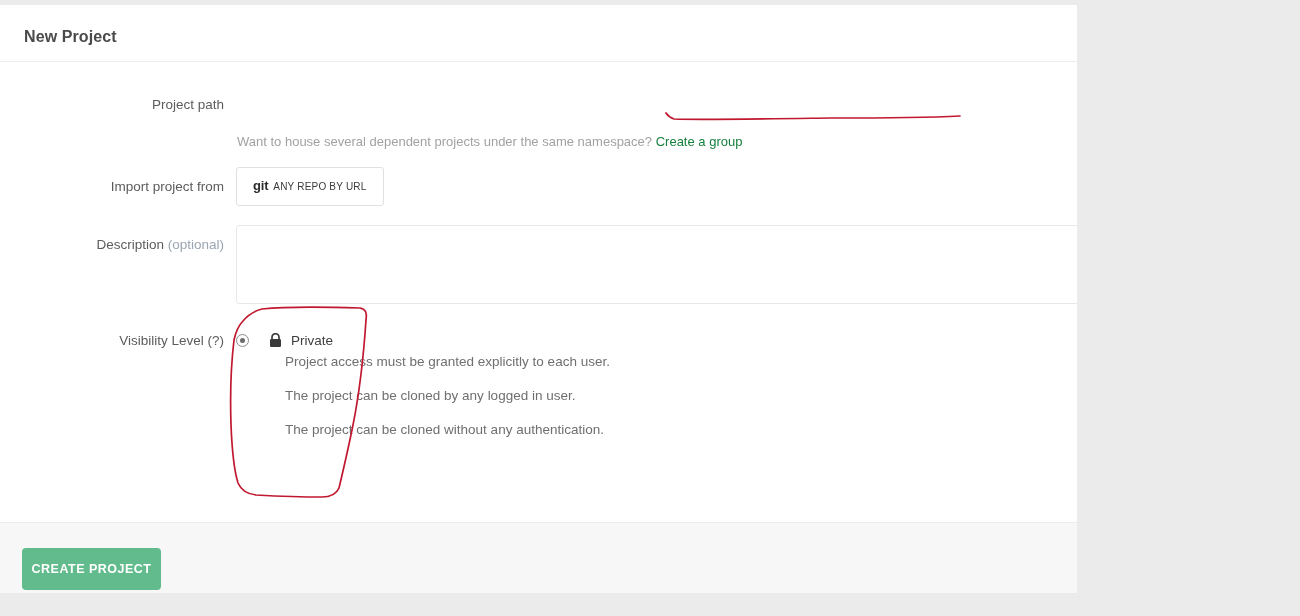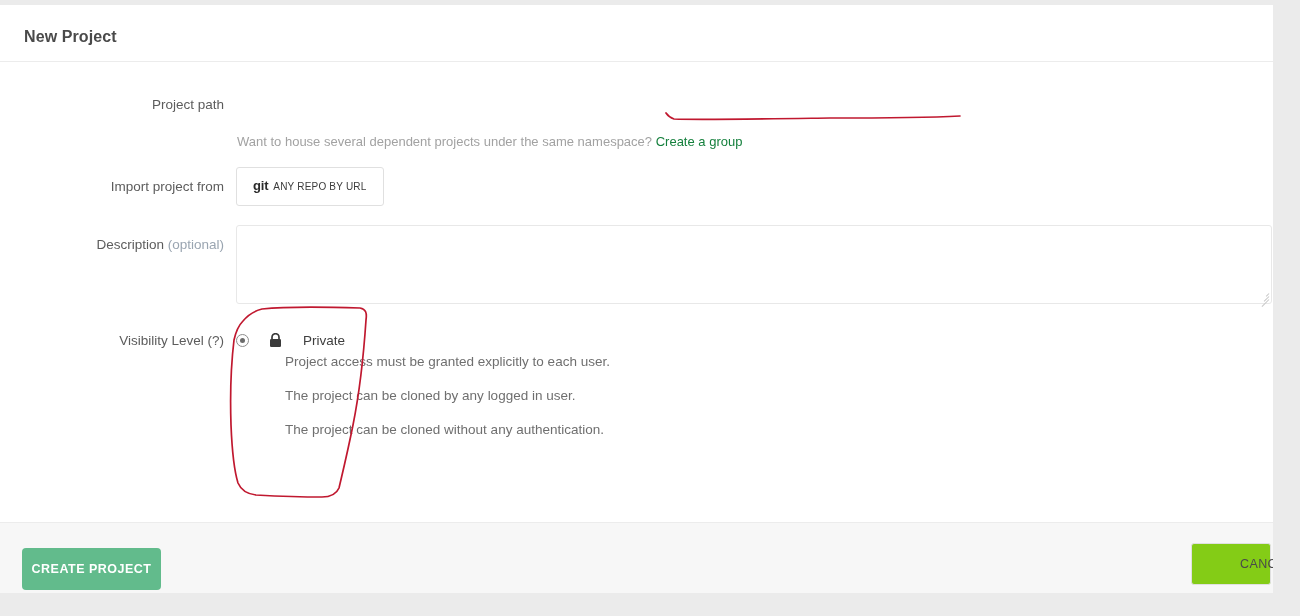--- a/index.html
+++ b/index.html
@@ -3,21 +3,21 @@
 <meta charset="utf-8">
 <style>
   html, body {
     margin: 0;
     padding: 0;
     background: #ebebeb;
     font-family: "Liberation Sans", sans-serif;
   }
   #page {
     position: relative;
-    width: 1273px;
+    width: 1077px;
     height: 616px;
     overflow: hidden;
     background: #ebebeb;
   }
   
   .top-strip {
     position: absolute;
     left: 0; top: 0;
     width: 1300px; height: 5px;
     background: #ebebeb;
@@ -268,21 +268,21 @@
   .vis-icon {
     width: 16px;
     height: 17px;
     margin-left: 18px;
     flex: none;
     display: flex;
     align-items: center;
     justify-content: center;
   }
   .vis-name {
-    margin-left: 20px;
+    margin-left: 8px;
     font-size: 13.5px;
     color: #3f3f3f;
   }
   .vis-desc {
     margin-left: 49px;
     margin-top: 4px;
     font-size: 13.5px;
     color: #6f6f6f;
   }
 

